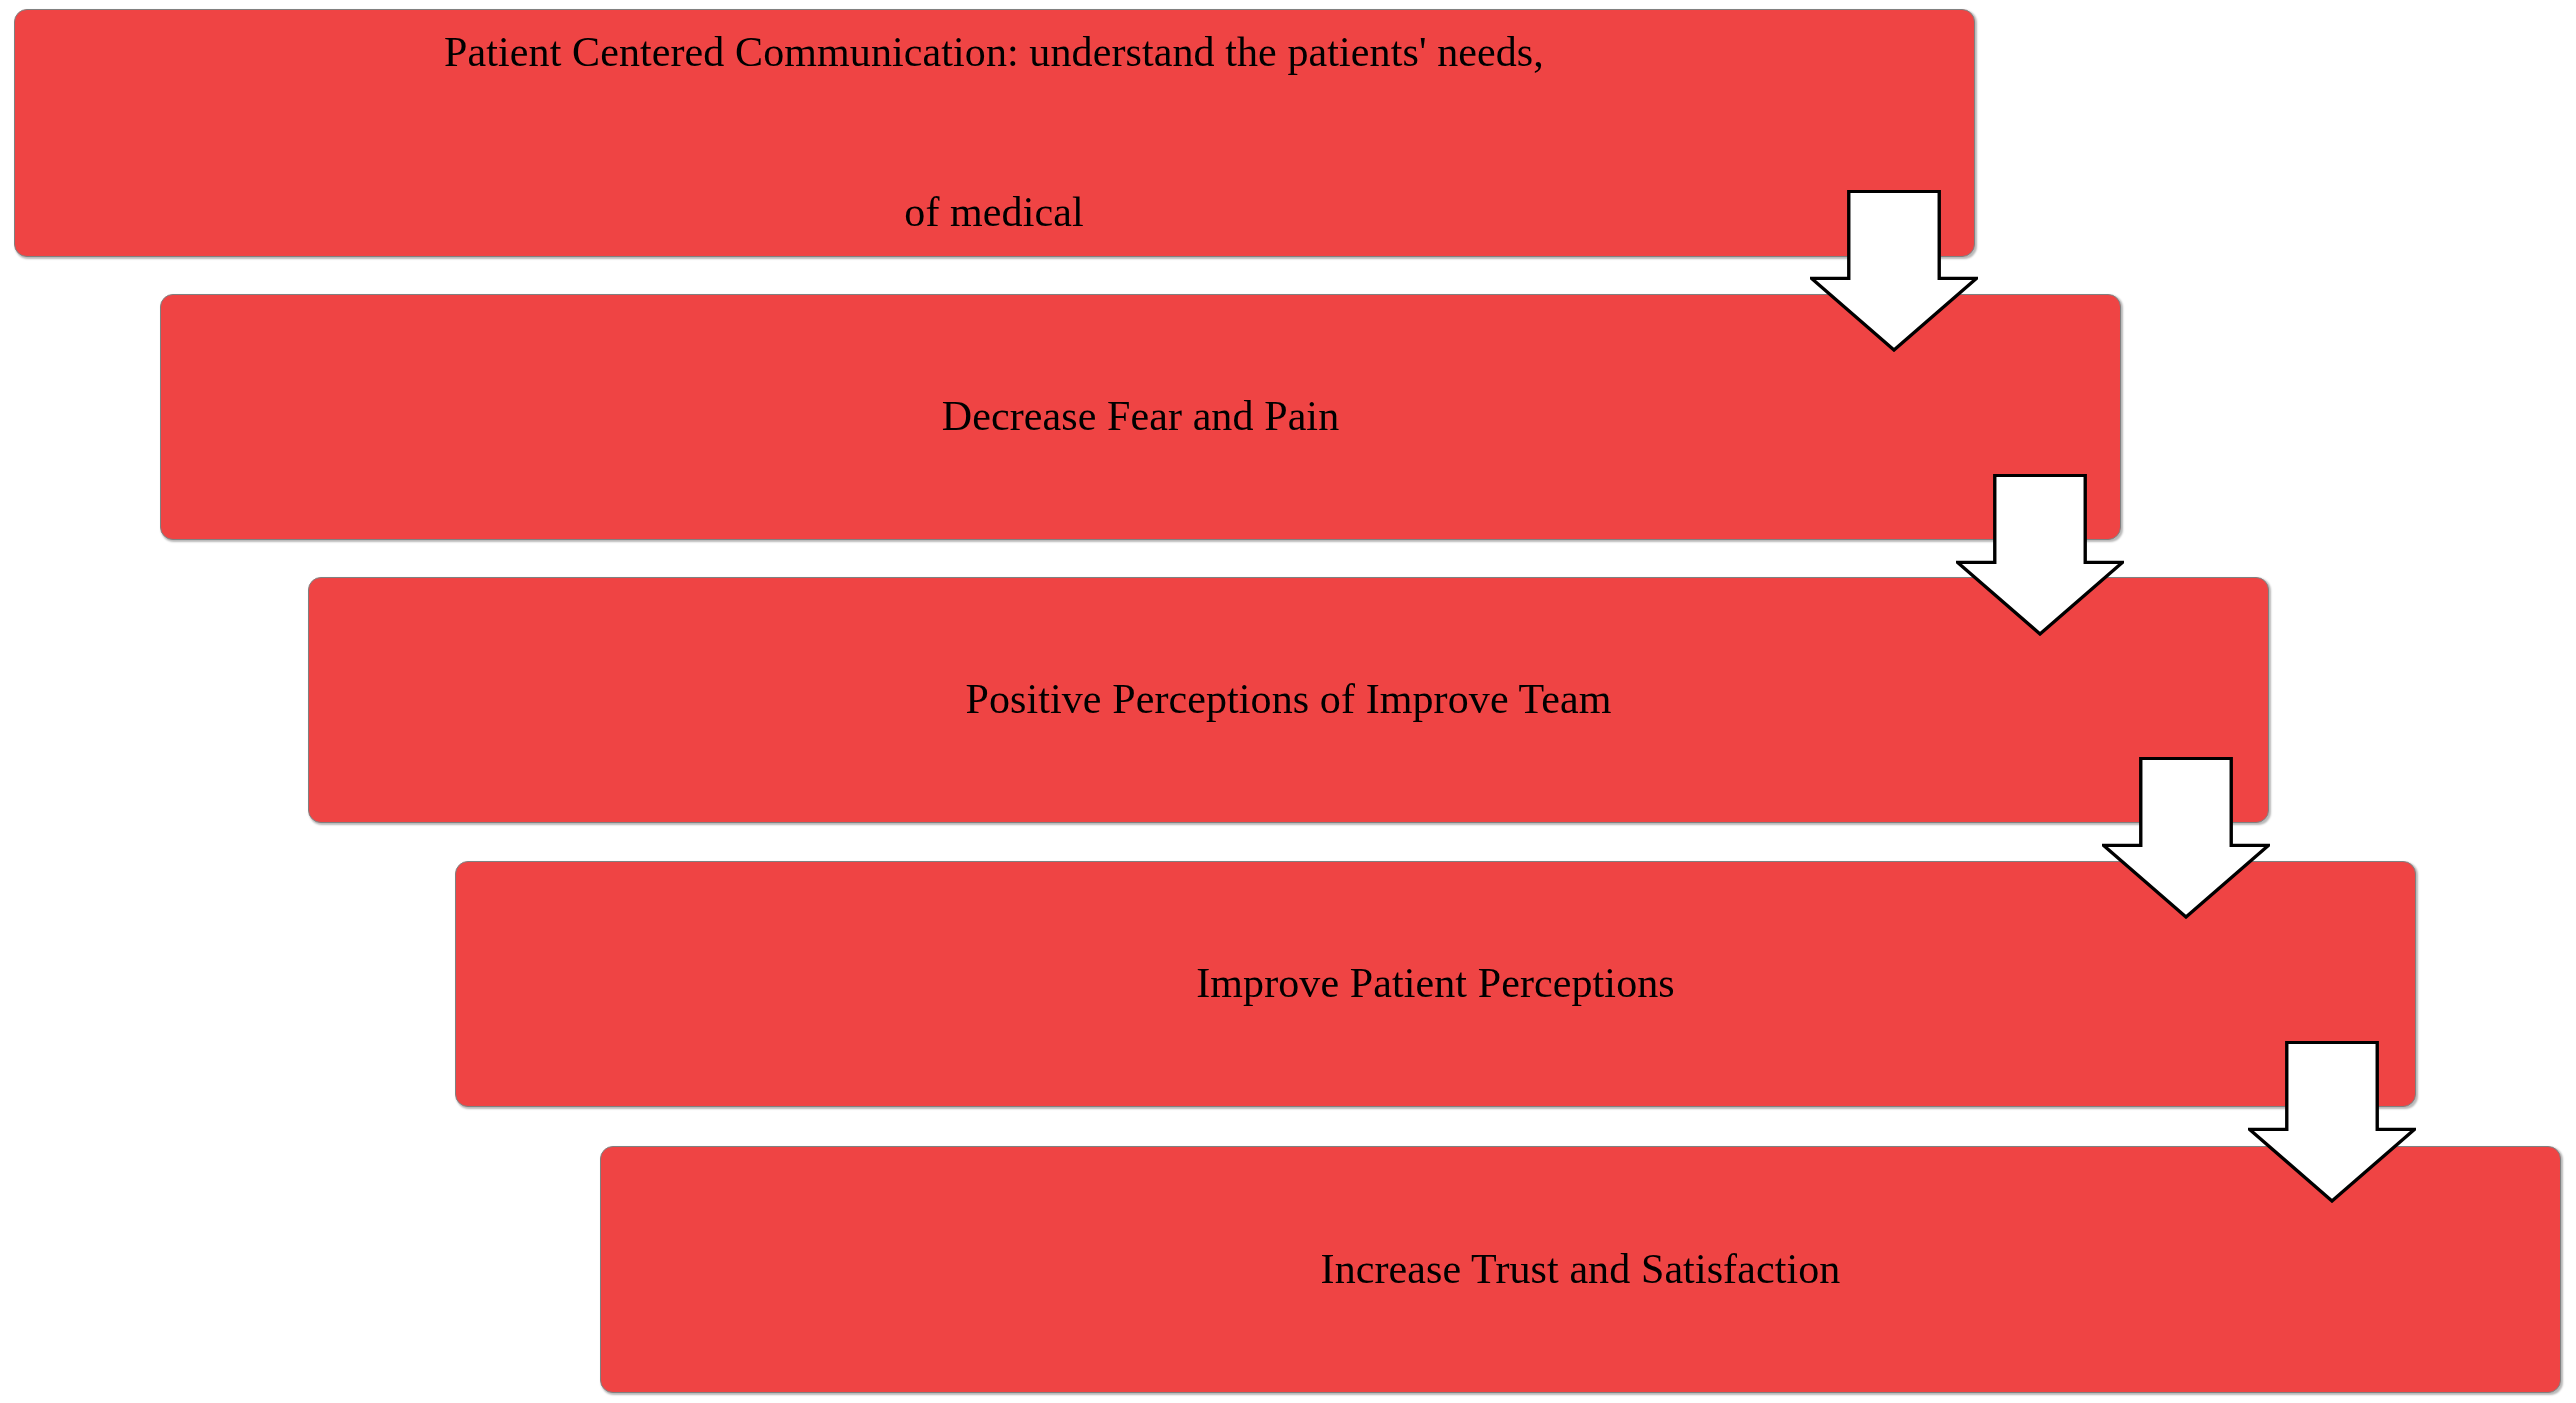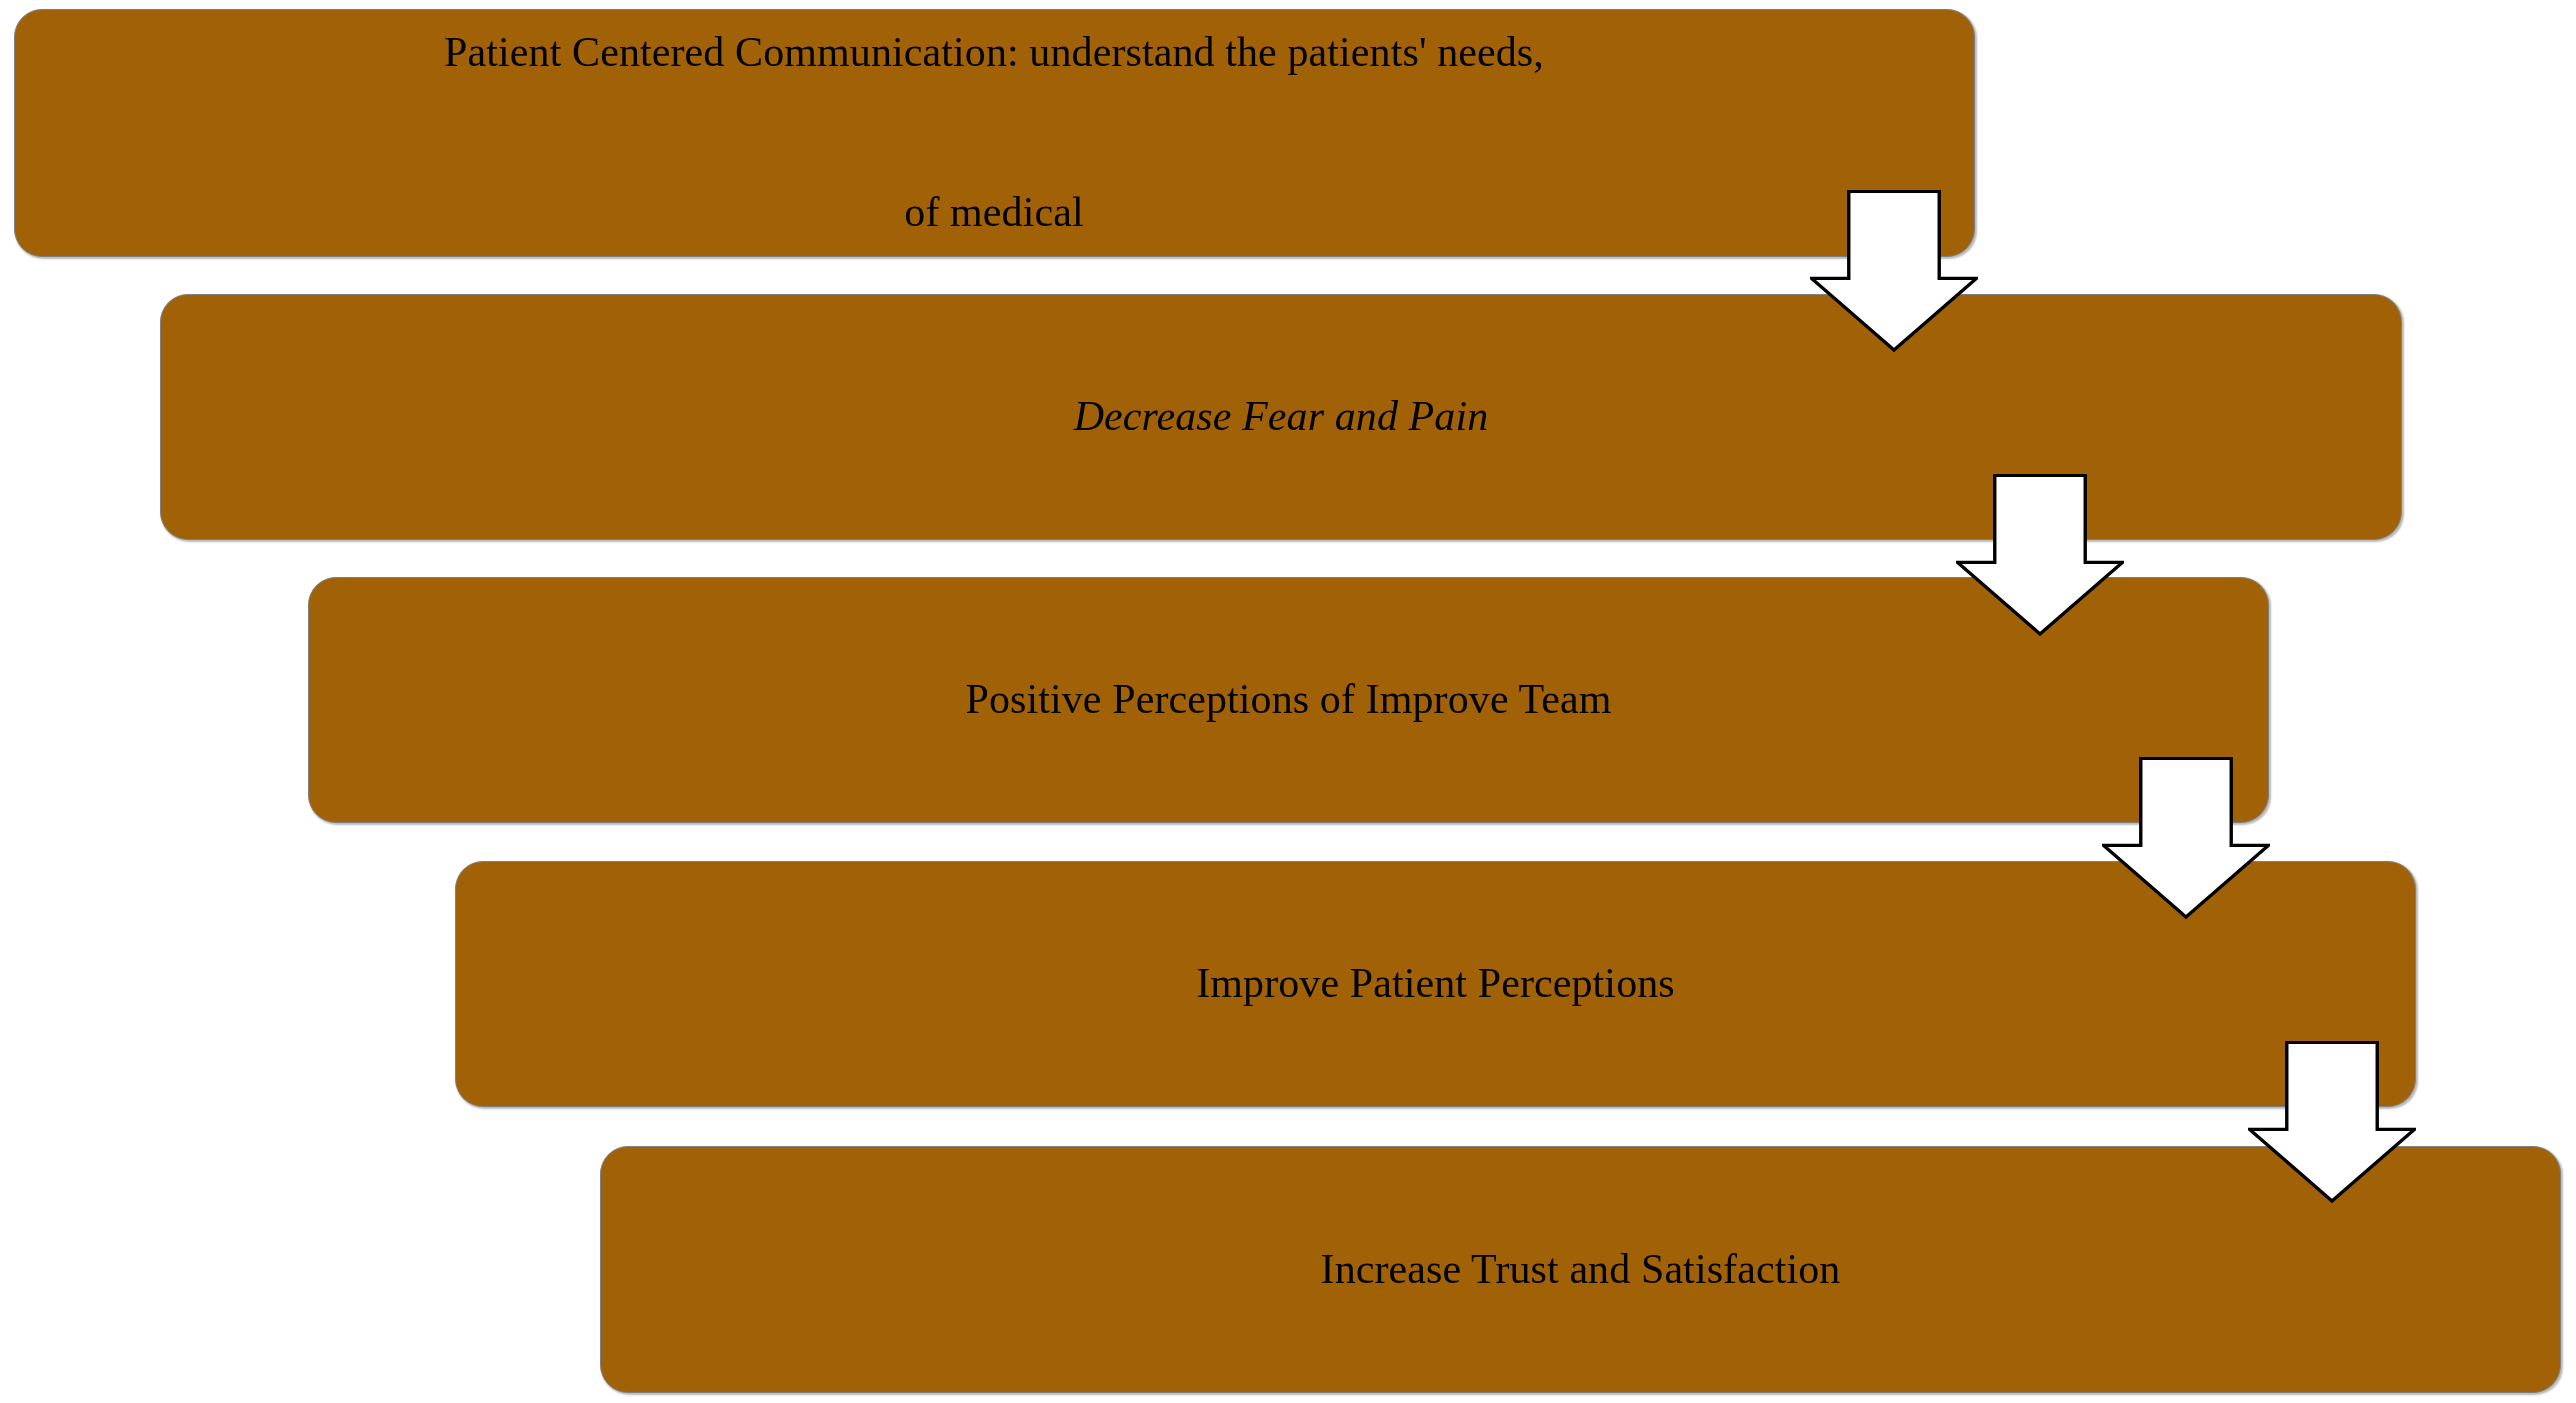--- a/index.html
+++ b/index.html
@@ -13,23 +13,23 @@
     height: 1403px;
     background: #ffffff;
     overflow: hidden;
     font-family: "Liberation Serif", "DejaVu Serif", serif;
   }
 
   
   .flow-box {
     position: absolute;
     box-sizing: border-box;
-    background: #a16207;
+    background: #ef4444;
     border: 1.4px solid #808080;
-    border-radius: 28px;
+    border-radius: 13px;
     box-shadow: 1.4px 1.4px 2px rgba(0,0,0,0.28);
     display: flex;
     align-items: center;
     justify-content: center;
     z-index: 2;
   }
   .flow-box .box-text {
     display: block;
     width: 100%;
     text-align: center;
@@ -66,21 +66,21 @@
       <span>of medical</span>
     </span>
   </div>
 
   <div class="flow-arrow" style="left:1810px; top:190px; width:168px; height:162px;">
     <svg width="168" height="162" viewBox="0 0 248 240" xmlns="http://www.w3.org/2000/svg">
       <polygon points="57,2 191,2 191,131 246,131 124,237 2,131 57,131" fill="#FFFFFF" stroke="#000000" stroke-width="5" stroke-linejoin="miter"></polygon>
     </svg>
   </div>
 
-  <div class="flow-box" style="left:160px; top:294px; width:2242px; height:246px;font-style:italic;">
+  <div class="flow-box" style="left:160px; top:294px; width:1961px; height:246px;">
     <span class="box-text">Decrease Fear and Pain</span>
   </div>
 
   <div class="flow-arrow" style="left:1956px; top:474px; width:168px; height:162px;">
     <svg width="168" height="162" viewBox="0 0 248 240" xmlns="http://www.w3.org/2000/svg">
       <polygon points="57,2 191,2 191,131 246,131 124,237 2,131 57,131" fill="#FFFFFF" stroke="#000000" stroke-width="5" stroke-linejoin="miter"></polygon>
     </svg>
   </div>
 
   <div class="flow-box" style="left:308px; top:577px; width:1961px; height:246px;">

